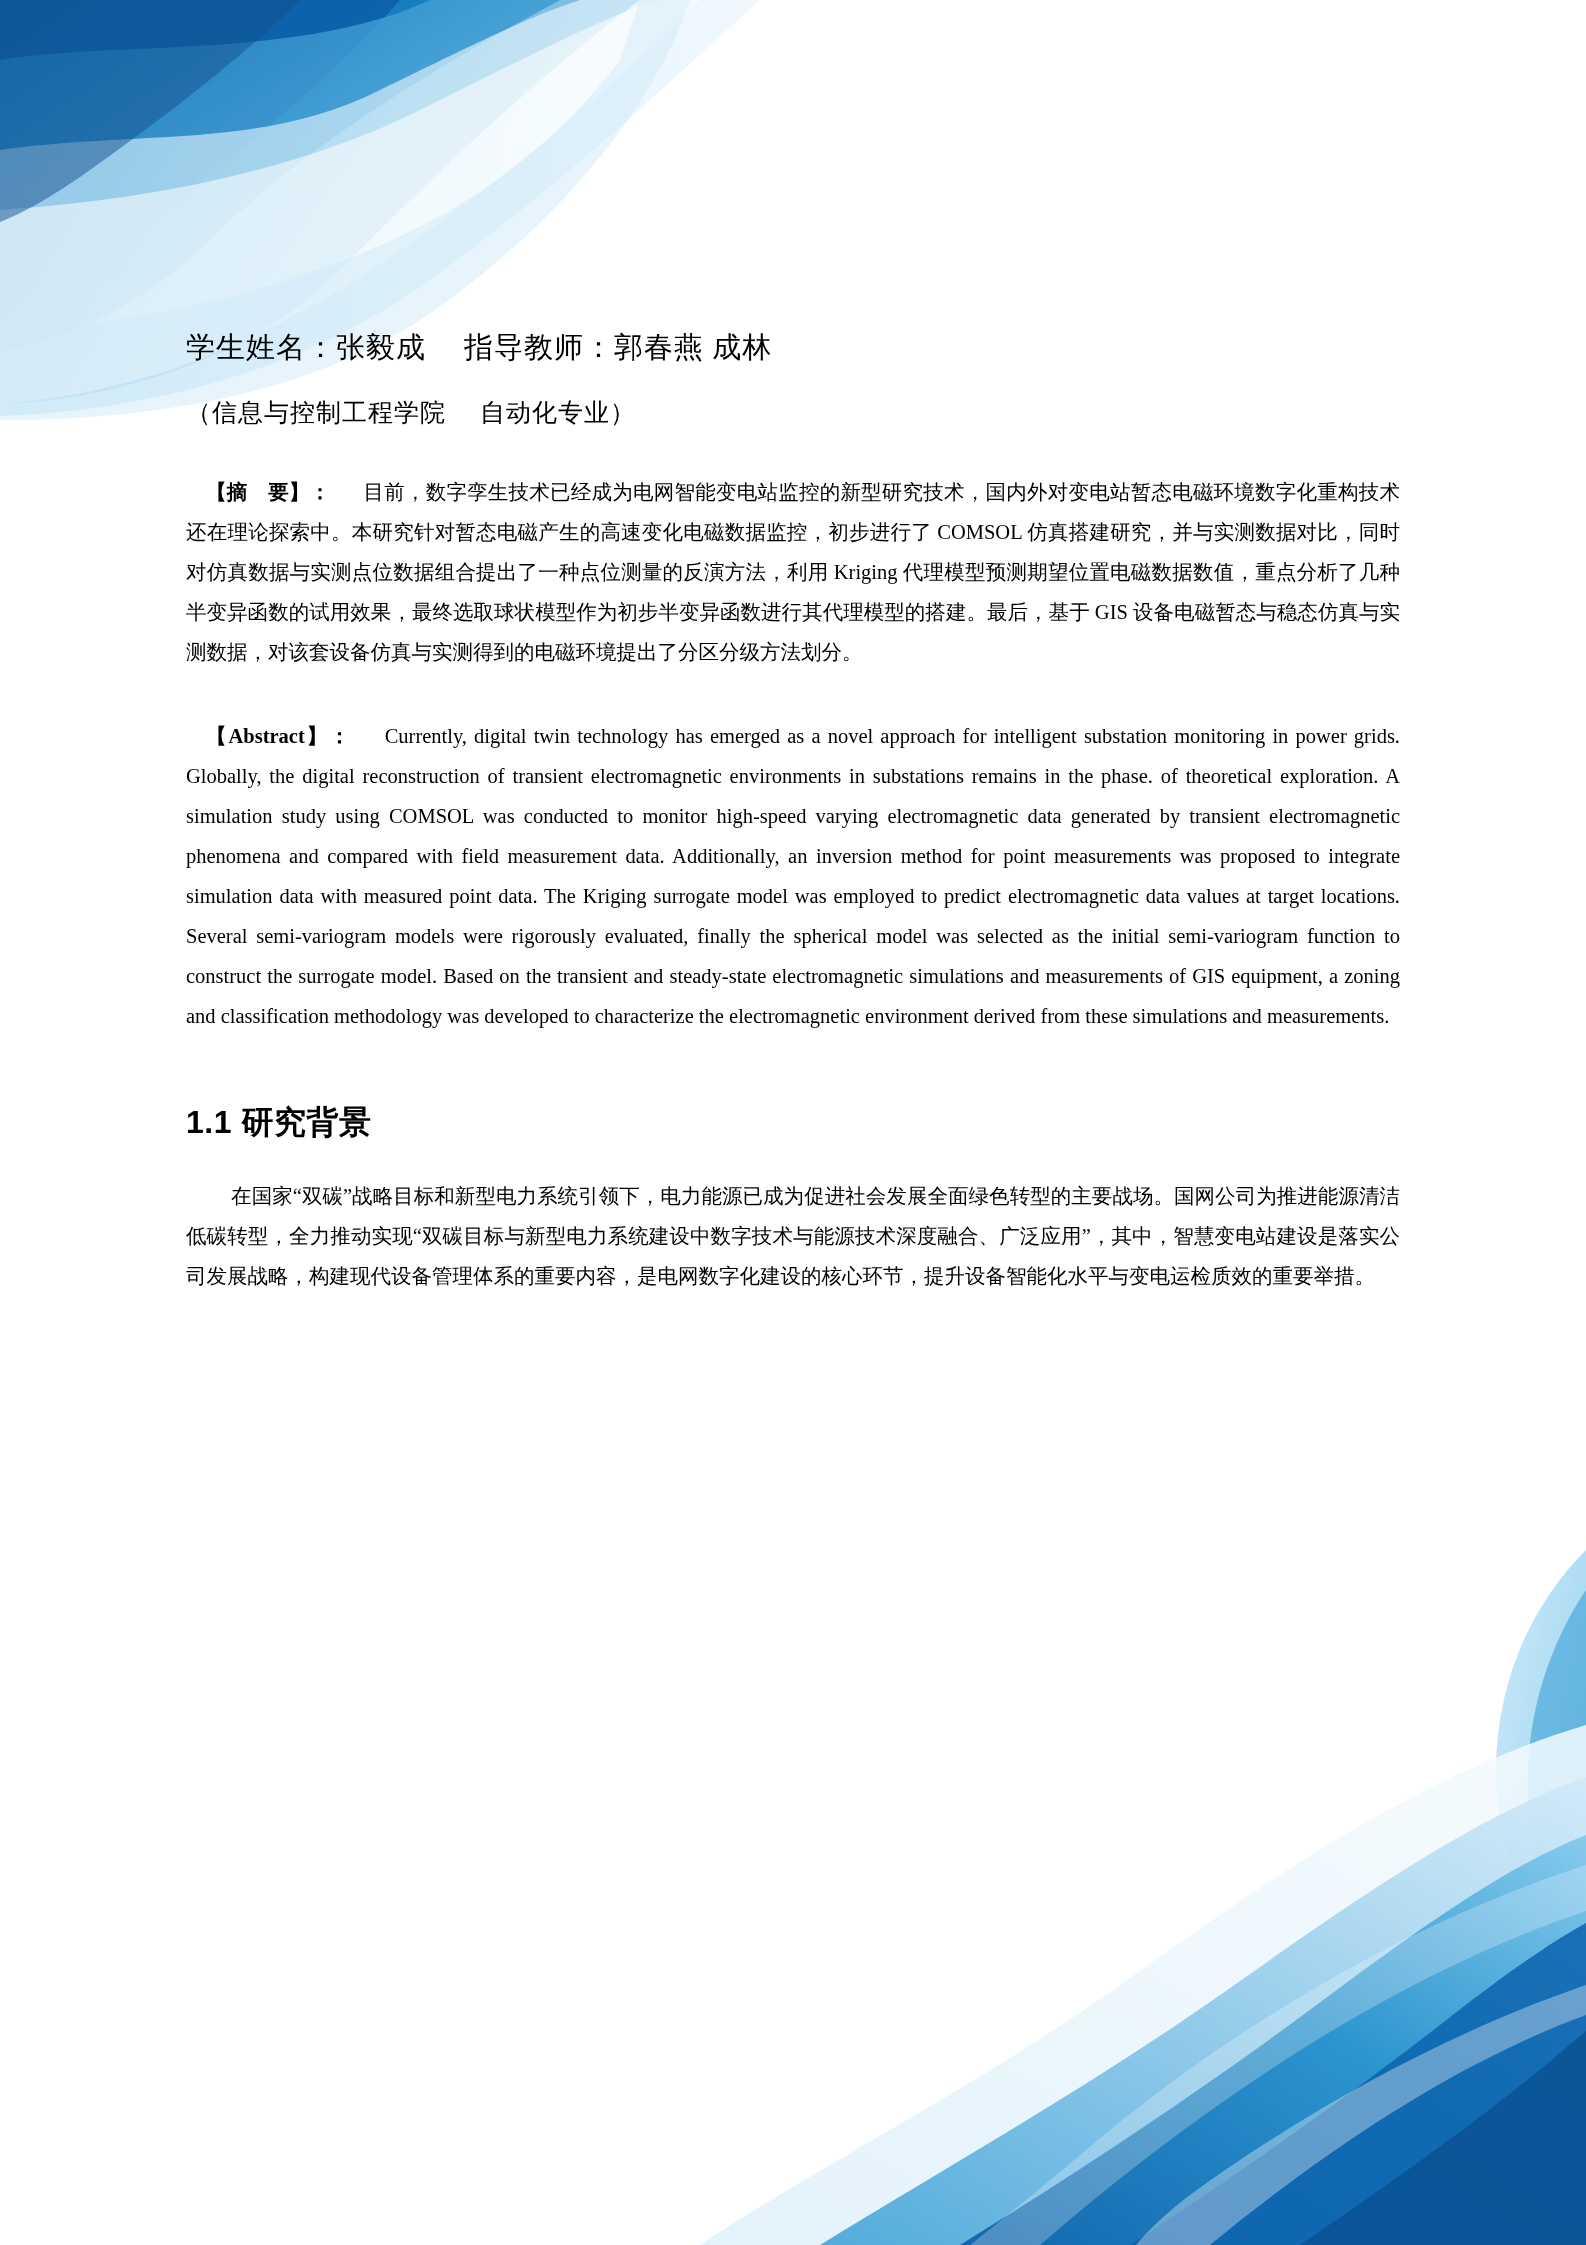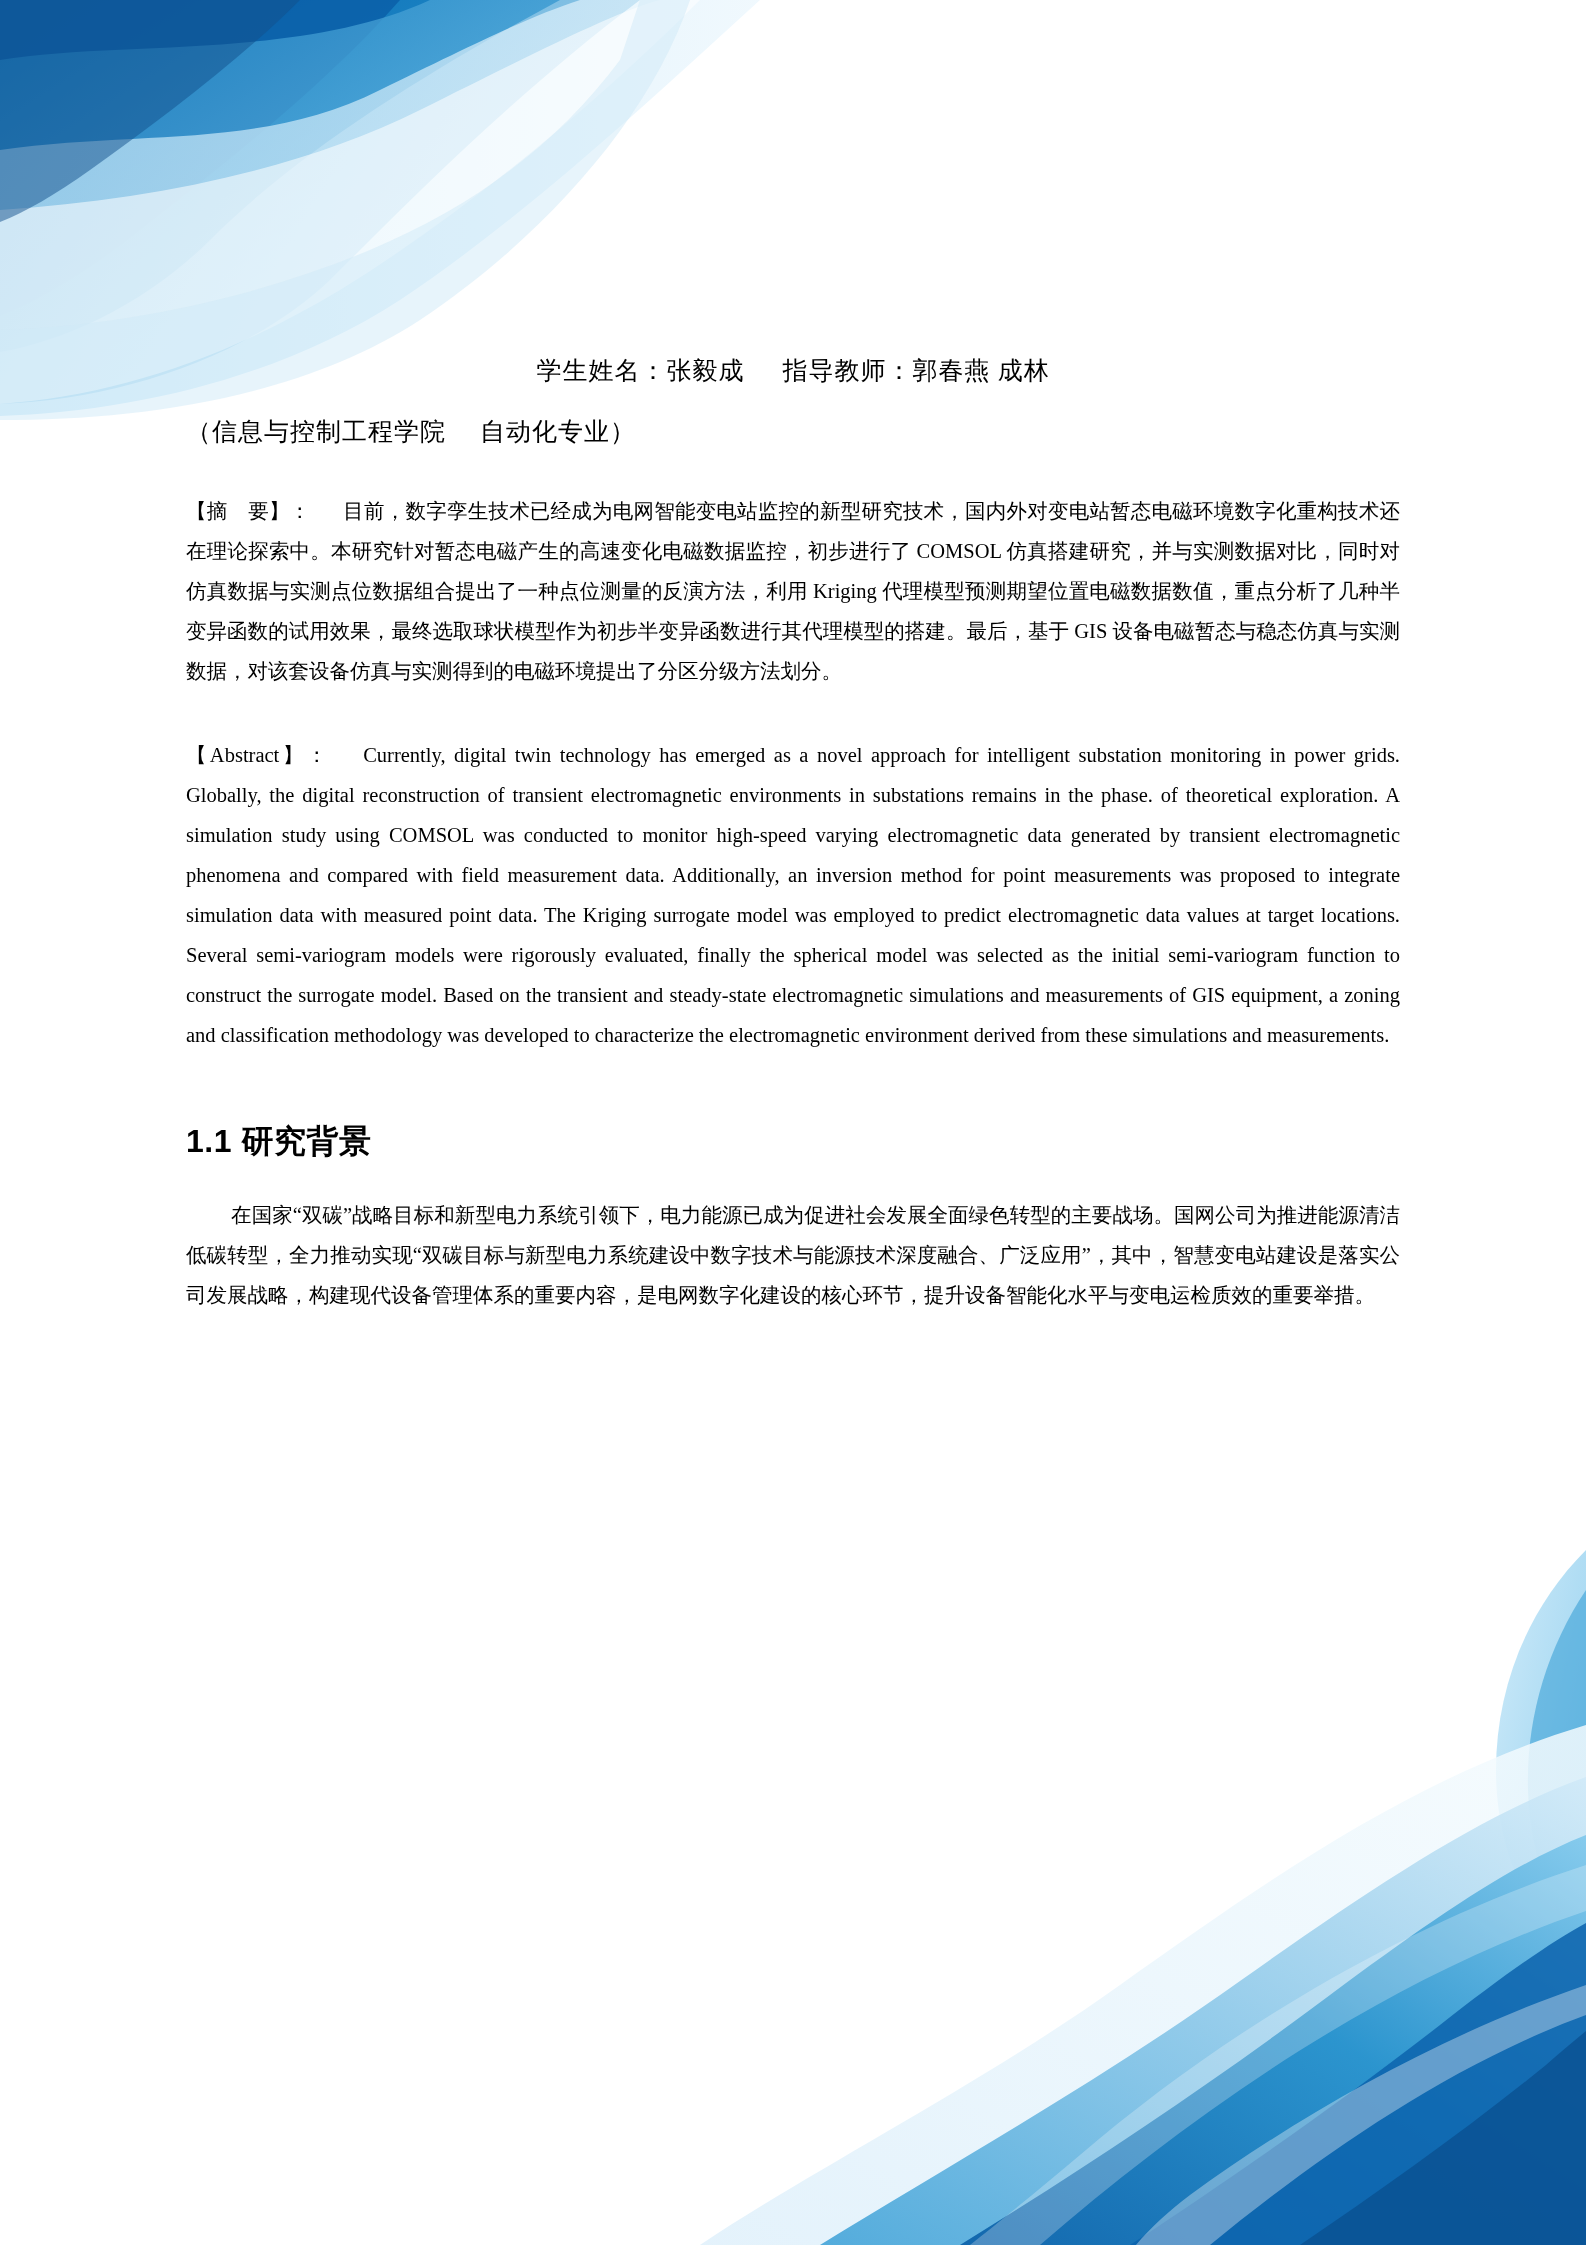--- a/index.html
+++ b/index.html
@@ -60,23 +60,22 @@
     font-family: "Liberation Sans", sans-serif;
     font-weight: bold;
     font-size: 35px;
     text-align: center;
     letter-spacing: 1px;
     margin: 0 0 0 0;
     line-height: 1.4;
   }
 
   .byline {
-    text-align: center;
-    font-size: 25px;
-    margin-top: 54px;
+    font-size: 29px;
+    margin-top: 28px;
     letter-spacing: 1px;
   }
   .byline .gap {
     display: inline-block;
     width: 38px;
   }
 
   .affiliation {
     text-align: left;
     font-size: 25px;
@@ -97,21 +96,22 @@
     line-height: 1.95;
     margin: 0;
     text-align: justify;
     text-justify: inter-ideograph;
   }
   p.para.indent {
     text-indent: 2.2em;
     margin-top: 32px;
   }
   .lbl {
-    font-weight: normal;
+    font-weight: bold;
+    margin-left: 20px;
   }
   .abs-en {
     font-size: 20px;
     line-height: 1.95;
   }
   .kw {
     margin-top: 6px;
   }
   .kw-en {
     margin-top: 4px;

